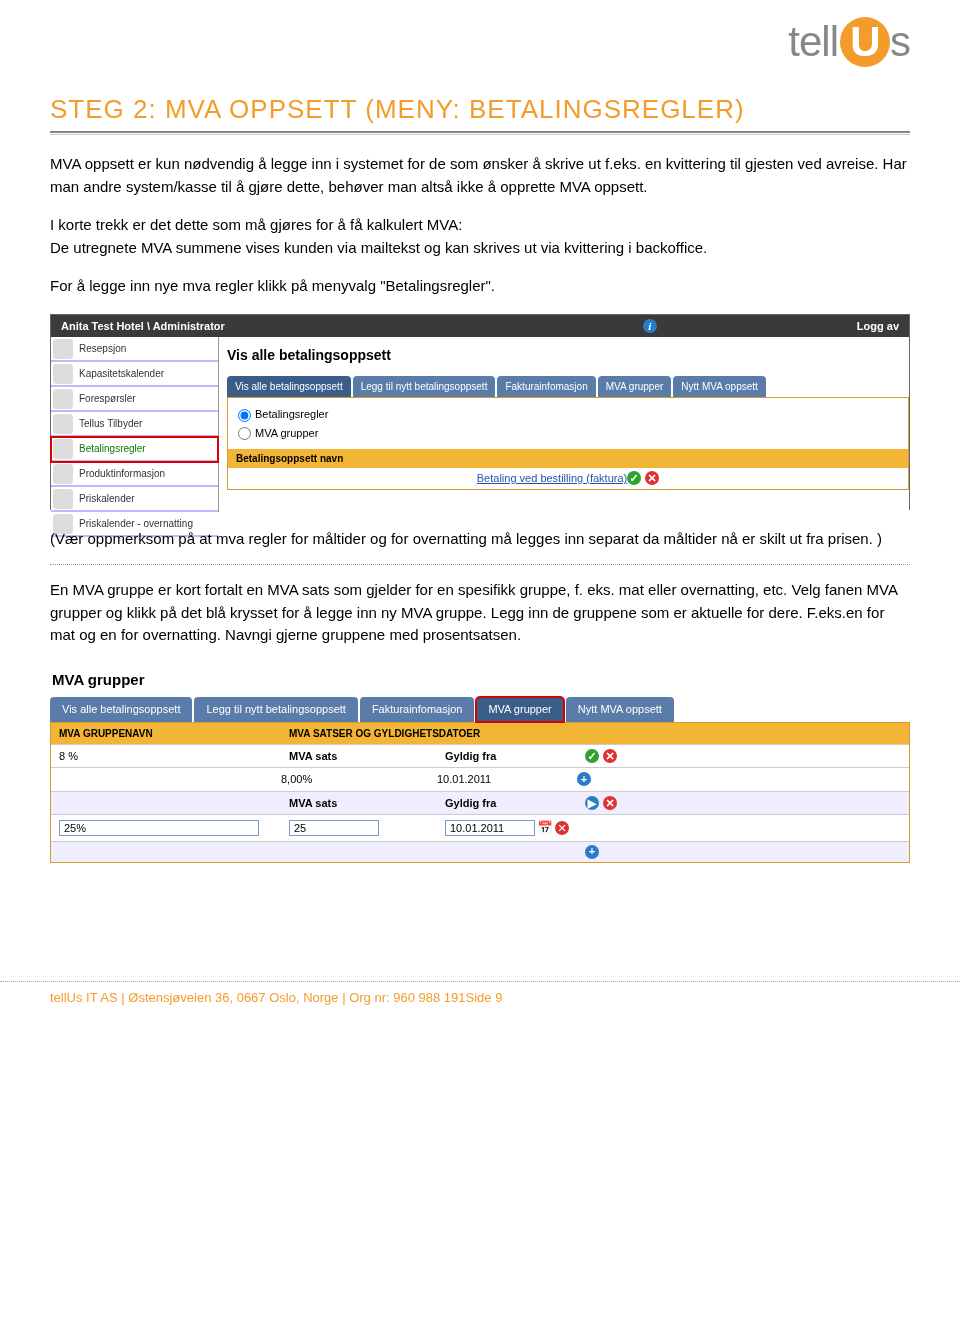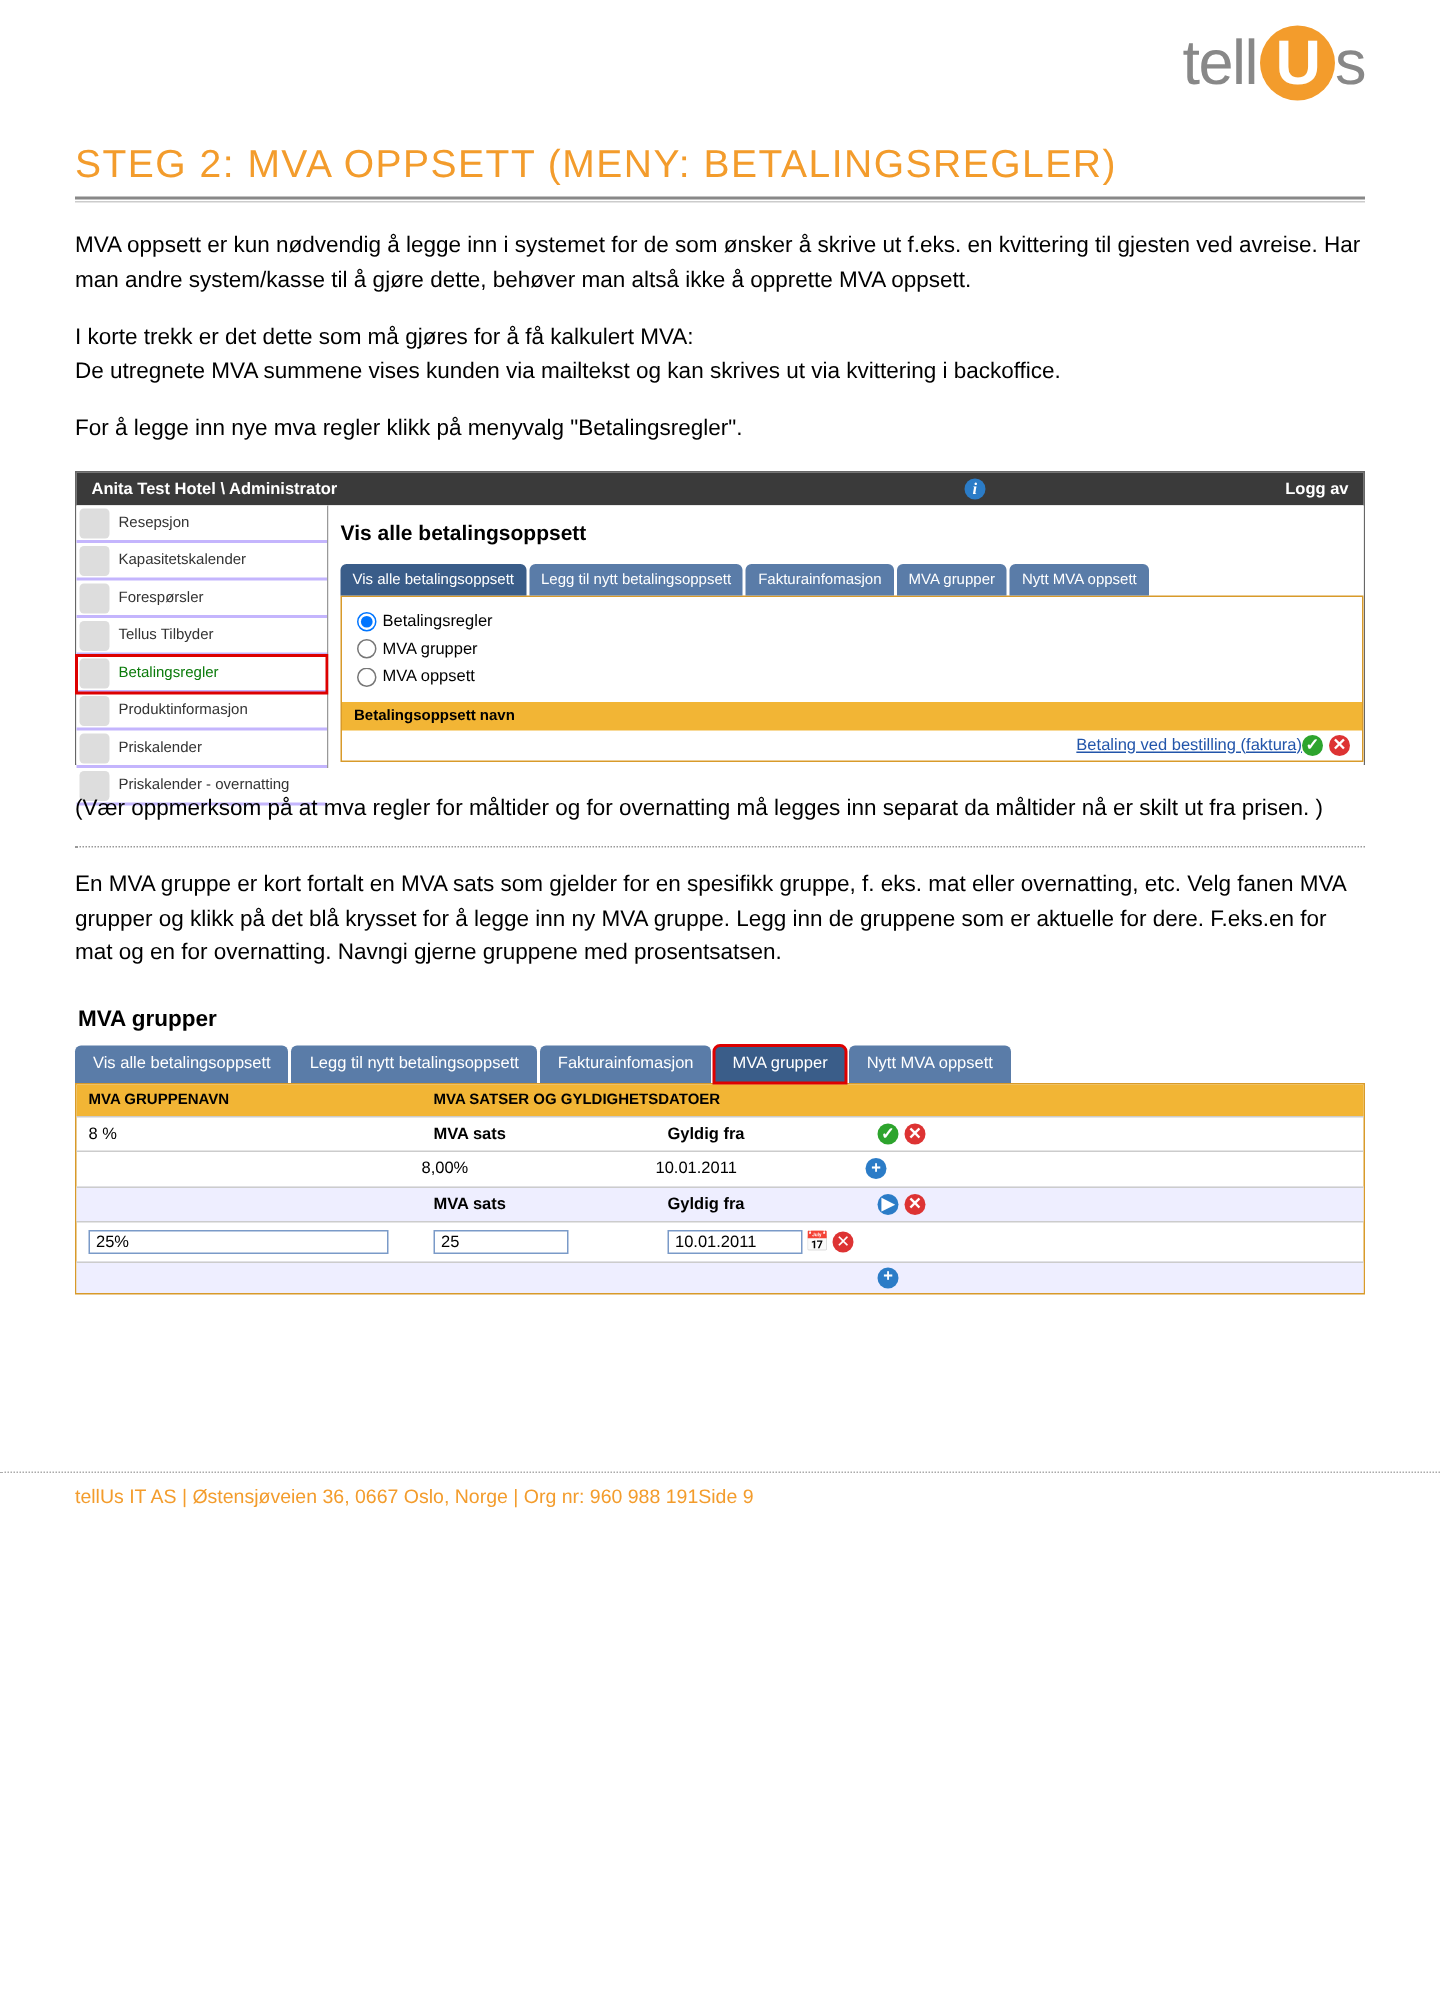--- a/index.html
+++ b/index.html
@@ -26,21 +26,21 @@
 .mn{flex:1;background:#fff;padding:8px 0 0 8px}
 .mn-title{font-size:14px;font-weight:bold;margin-bottom:10px}
 .tabs{display:flex;gap:2px;font-size:10px;color:#fff}
 .tabs .t{background:#5a7ca8;padding:3px 8px;border-top-left-radius:4px;border-top-right-radius:4px;white-space:nowrap}
 .tabs .t.ac{background:#3a5d89}
 .pnl{border:1px solid #d89a2a;background:#fff}
 .radios{padding:6px 10px;font-size:11px}
 .radios label{display:block;margin:2px 0}
 .radios input{margin-right:4px;vertical-align:middle}
 .yh{background:#f2b535;font-size:10px;font-weight:bold;padding:2px 8px}
-.lrow{display:flex;align-items:center;justify-content:flex-end;padding:2px 8px;font-size:11px}
+.lrow{display:flex;align-items:center;justify-content:center;padding:2px 8px;font-size:11px}
 .lrow a{color:#2255aa;text-decoration:underline}
 .ic{display:inline-flex;gap:4px}
 .ic span{width:14px;height:14px;border-radius:50%;display:inline-flex;align-items:center;justify-content:center;color:#fff;font-size:11px;font-weight:bold}
 .ok{background:#2da42d}
 .no{background:#d33}
 .add{background:#2b7cc7}
 .play{background:#2b7cc7}
 .shot2{margin:14px 0 18px}
 .s2-title{font-size:15px;font-weight:bold;padding:6px 2px}
 .s2-tabs{display:flex;gap:2px;font-size:11px;color:#fff}
@@ -121,21 +121,20 @@
         <div class="t ac">Vis alle betalingsoppsett</div>
         <div class="t">Legg til nytt betalingsoppsett</div>
         <div class="t">Fakturainfomasjon</div>
         <div class="t">MVA grupper</div>
         <div class="t">Nytt MVA oppsett</div>
       </div>
       <div class="pnl">
         <div class="radios">
           <label><input type="radio" checked="" style=""><span>Betalingsregler</span></label>
           <label><input type="radio" style=""><span>MVA grupper</span></label>
-          <label><input type="radio" style=""><span>MVA oppsett</span></label>
         </div>
         <div class="yh">Betalingsoppsett navn</div>
         <div class="lrow">
           <a href="#">Betaling ved bestilling (faktura)</a>
           <span class="ic">
                 <span class="ok">✓</span>
                 <span class="no">✕</span>
               </span>
         </div>
       </div>

